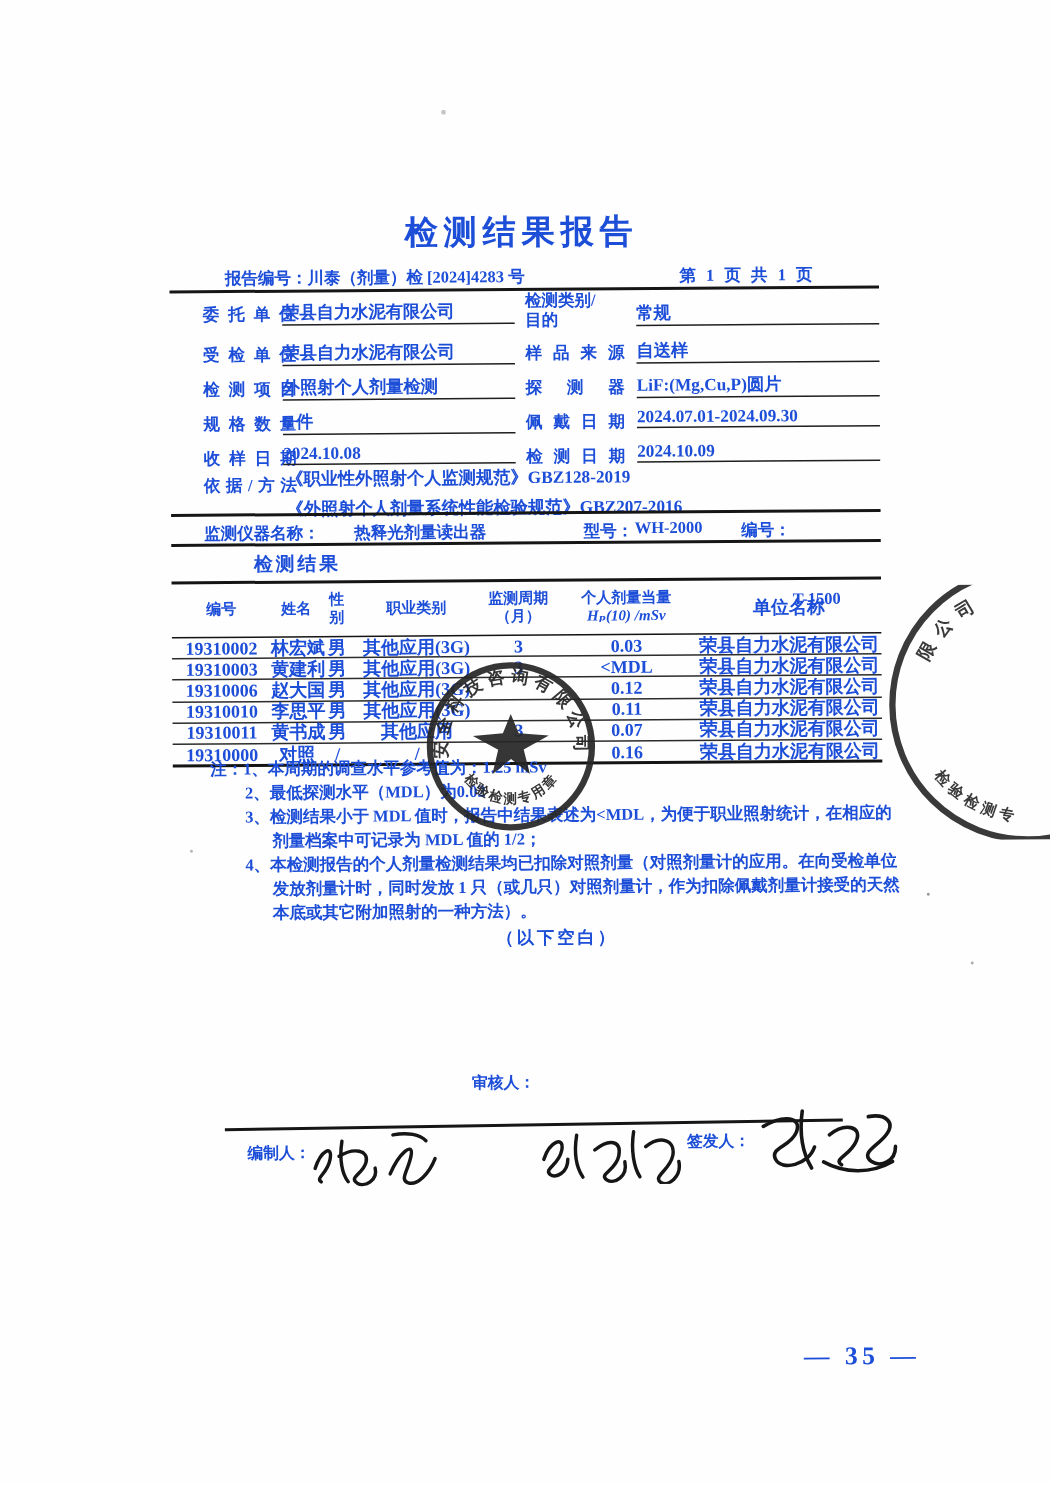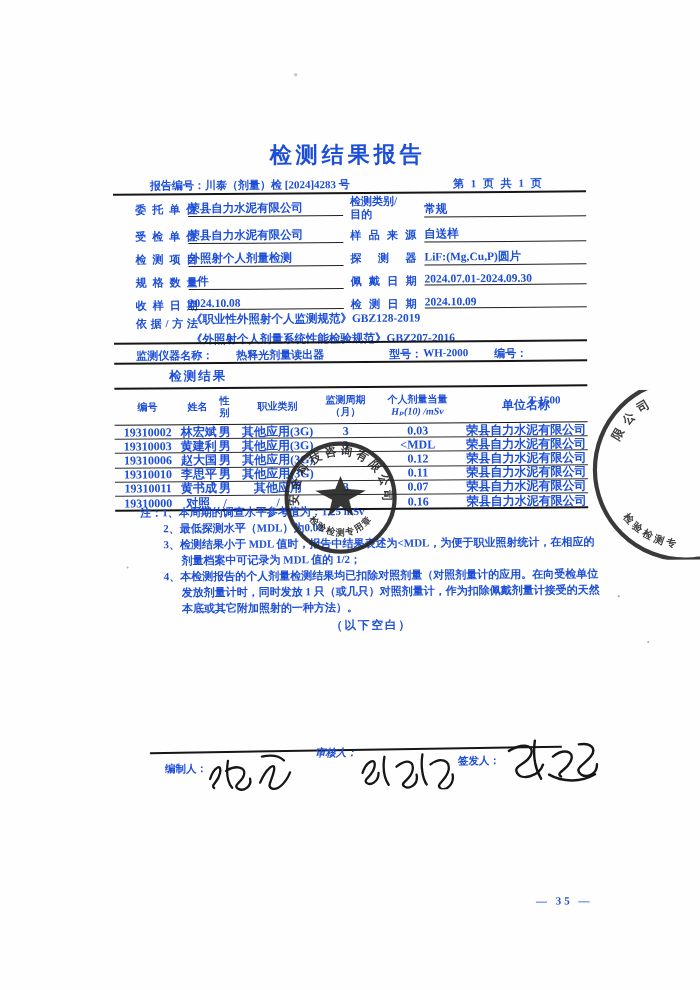--- a/index.html
+++ b/index.html
@@ -22,21 +22,21 @@
   .trow:last-child{border-bottom:2px solid #141414;}
   .hc,.tc{text-align:center;font-weight:bold;line-height:12px;}
   .hc{font-size:10px;}
   .tc{font-size:12px;white-space:nowrap;}
   .c1{width:66px}.c2{width:34px}.c3{width:20px}.c4{width:86px}.c5{width:50px}.c6{width:94px}
   .c7{flex:1;font-size:12px;}
   .dose-sub{font-style:italic;}
   .note{font-size:11px;font-weight:bold;white-space:nowrap;}
   .blank-note{font-size:11.5px;font-weight:bold;letter-spacing:2px;}
   .siglabel{font-size:10.5px;font-weight:bold;}
-  .footer-num{font-size:11px;font-weight:bold;letter-spacing:3px;}
+  .footer-num{font-size:17px;font-weight:bold;letter-spacing:3px;}
   .stamp{position:absolute;opacity:0.92;}
   .speck{position:absolute;border-radius:1px;}
   svg{display:block;}
 </style>
 </head>
 <body>
 
 <div class="page">
  <div class="sheet">
 
@@ -209,21 +209,21 @@
   <svg class="abs" style="left:200px;top:748px;" width="100" height="45" viewBox="0 0 100 45">
     <g fill="none" stroke="#161616" stroke-width="2.3" stroke-linecap="round">
       <path d="M8 30 C12 18 20 14 18 24 C16 34 8 36 12 39"></path>
       <path d="M26 12 C24 24 26 34 30 39"></path>
       <path d="M24 22 C34 16 44 18 42 26 C40 34 30 36 36 40 C41 43 50 38 48 30"></path>
       <path d="M58 34 C64 20 74 12 72 22 C70 32 64 38 70 40 C76 42 84 34 88 24"></path>
       <path d="M60 8 C70 6 78 8 82 12"></path>
     </g>
   </svg>
 
-  <div class="abs siglabel" style="top:746px;left:313px;font-style:italic;">审核人：</div>
+  <div class="abs siglabel" style="top:715px;left:313px;">审核人：</div>
   <svg class="abs" style="left:352px;top:745px;" width="105" height="45" viewBox="0 0 100 45">
     <g fill="none" stroke="#161616" stroke-width="2.3" stroke-linecap="round">
       <path d="M6 28 C10 16 20 12 18 22 C16 32 6 34 10 38 C14 41 22 37 22 28"></path>
       <path d="M28 12 C26 24 28 34 32 40"></path>
       <path d="M40 22 C50 14 58 16 56 26 C54 36 42 38 48 42 C53 45 62 40 60 30"></path>
       <path d="M66 10 C64 22 66 34 70 40"></path>
       <path d="M74 20 C84 12 94 16 92 26 C90 36 78 40 84 44 C89 47 98 40 96 30"></path>
     </g>
   </svg>
 

